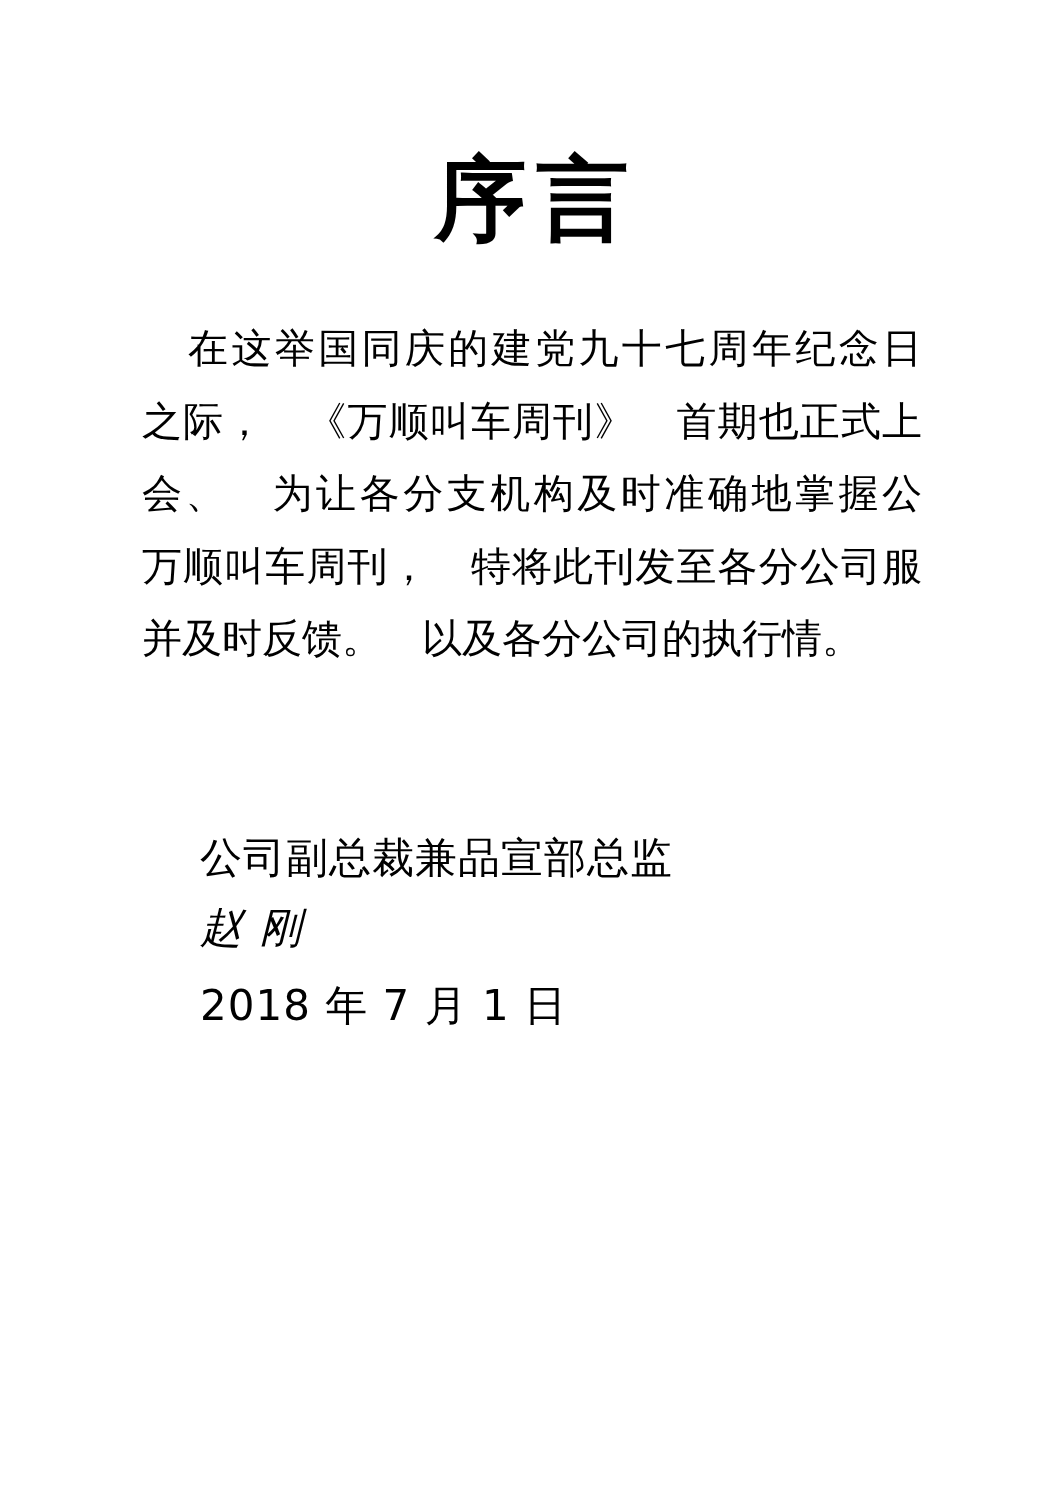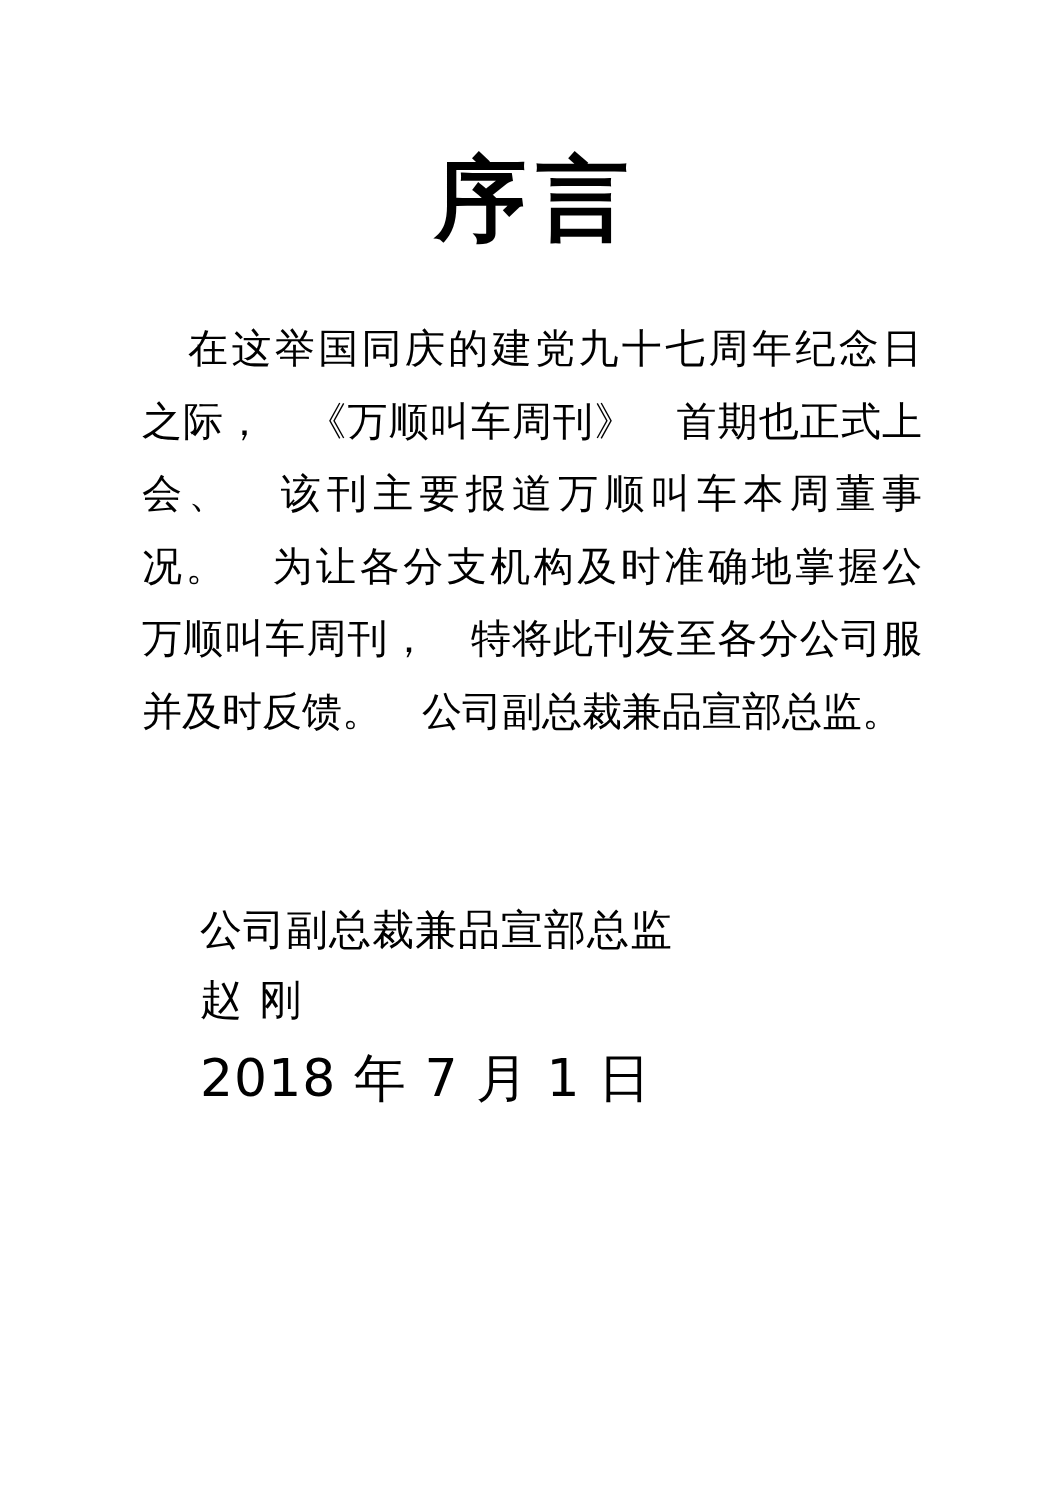--- a/index.html
+++ b/index.html
@@ -69,43 +69,43 @@
   .sig-role {
     font-size: 42px;
     line-height: 70px;
     letter-spacing: 1px;
   }
 
   .sig-name {
     font-size: 42px;
     line-height: 70px;
     letter-spacing: 2px;
+    font-style: italic;
   }
 
   .sig-date {
     margin-top: 8px;
-    font-size: 52px;
+    font-size: 42px;
     line-height: 70px;
     letter-spacing: 1px;
   }
 </style>
 </head>
 <body>
 
 <div class="page">
 
   <div class="doc-title">序言</div>
 
   <div class="body-text">
     <div class="body-line indented">在这举国同庆的建党九十七周年纪念日</div>
     <div class="body-line">之际，　《万顺叫车周刊》　首期也正式上</div>
-    <div class="body-line">会、　该刊主要报道万顺叫车本周董事</div>
-    <div class="body-line">况。　为让各分支机构及时准确地掌握公</div>
+    <div class="body-line">会、　为让各分支机构及时准确地掌握公</div>
     <div class="body-line">万顺叫车周刊，　特将此刊发至各分公司服</div>
-    <div class="body-line last">并及时反馈。　公司副总裁兼品宣部总监。</div>
+    <div class="body-line last">并及时反馈。　以及各分公司的执行情。</div>
   </div>
 
   <div class="signature">
     <div class="sig-role">公司副总裁兼品宣部总监</div>
     <div class="sig-name">赵 刚</div>
     <div class="sig-date">2018 年 7 月 1 日</div>
   </div>
 
 </div>
 

